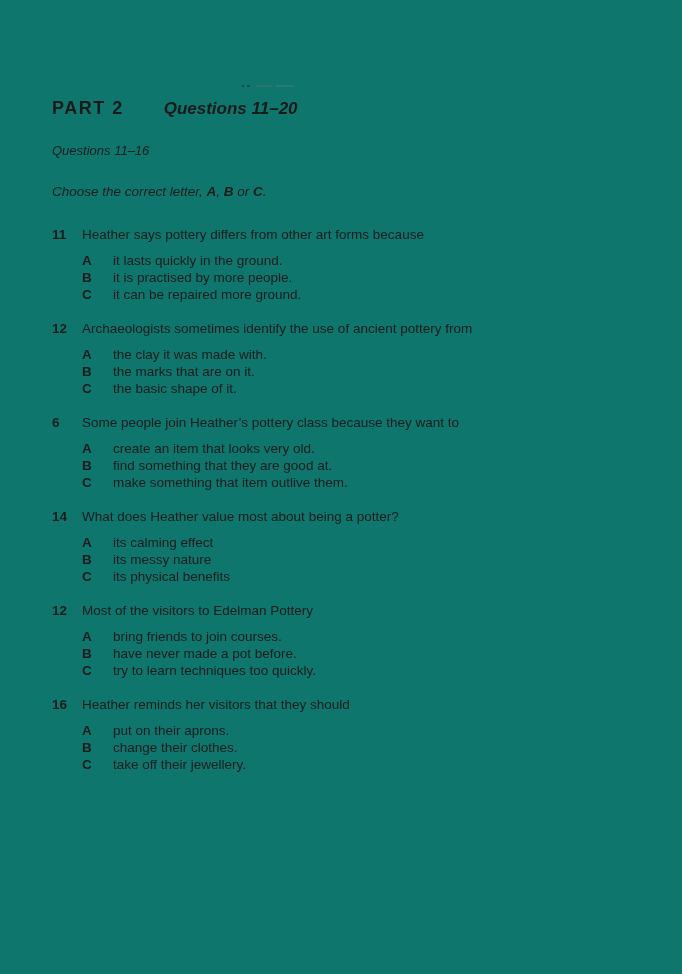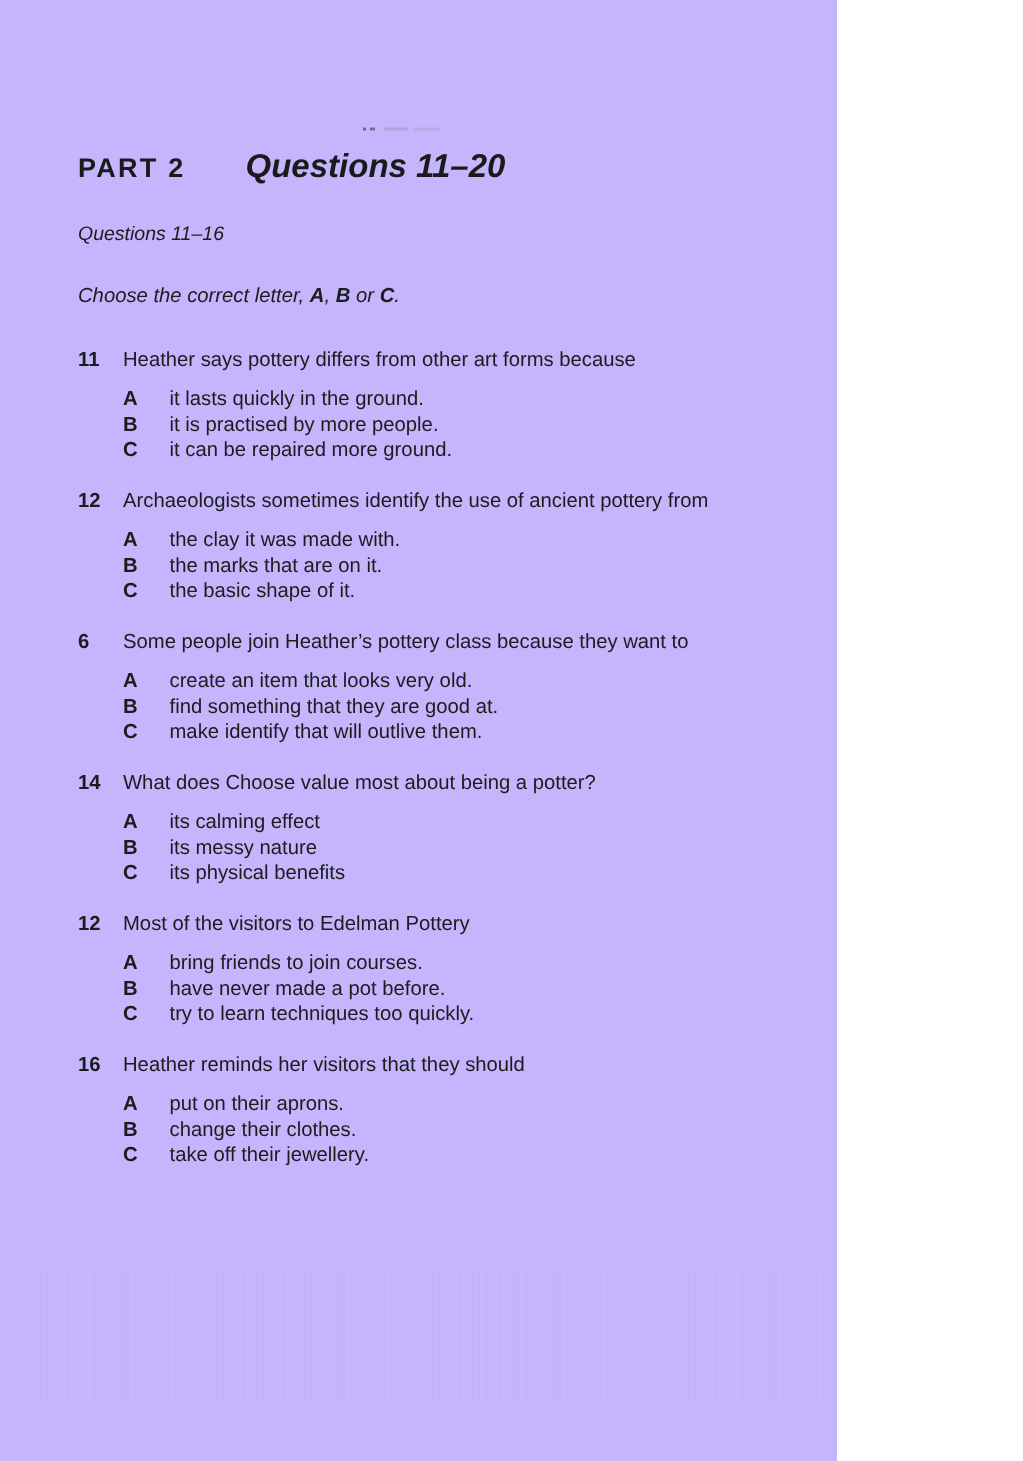--- a/index.html
+++ b/index.html
@@ -2,23 +2,23 @@
 <html><head>
 <meta charset="utf-8">
 <style>
   * { margin: 0; padding: 0; box-sizing: border-box; }
   html, body {
     background: #ffffff;
     font-family: "Liberation Sans", "DejaVu Sans", sans-serif;
   }
   .page {
     position: relative;
-    width: 558px;
+    width: 682px;
     height: 974px;
-    background: #c4b5fd;
+    background: #0f766e;
     color: #1c1c1c;
     overflow: hidden;
   }
   .content {
     position: absolute;
     top: 98px;
     left: 52px;
     right: 40px;
   }
   
@@ -29,21 +29,21 @@
     margin-bottom: 24px;
     position: relative;
   }
   .part-label {
     font-size: 18px;
     font-weight: bold;
     letter-spacing: 1.5px;
     color: #1a1a1a;
   }
   .part-title {
-    font-size: 22px;
+    font-size: 17px;
     font-weight: bold;
     font-style: italic;
     color: #1a1a1a;
   }
   
   .smudge {
     position: absolute;
     top: -14px;
     left: 190px;
     width: 72px;
@@ -184,29 +184,29 @@
         <div class="option">
           <span class="opt-letter">A</span>
           <span class="opt-text">create an item that looks very old.</span>
         </div>
         <div class="option">
           <span class="opt-letter">B</span>
           <span class="opt-text">find something that they are good at.</span>
         </div>
         <div class="option">
           <span class="opt-letter">C</span>
-          <span class="opt-text">make identify that will outlive them.</span>
+          <span class="opt-text">make something that item outlive them.</span>
         </div>
       </div>
     </div>
 
     <div class="question">
       <div class="q-head">
         <span class="q-num">14</span>
-        <span class="q-text">What does Choose value most about being a potter?</span>
+        <span class="q-text">What does Heather value most about being a potter?</span>
       </div>
       <div class="options">
         <div class="option">
           <span class="opt-letter">A</span>
           <span class="opt-text">its calming effect</span>
         </div>
         <div class="option">
           <span class="opt-letter">B</span>
           <span class="opt-text">its messy nature</span>
         </div>

